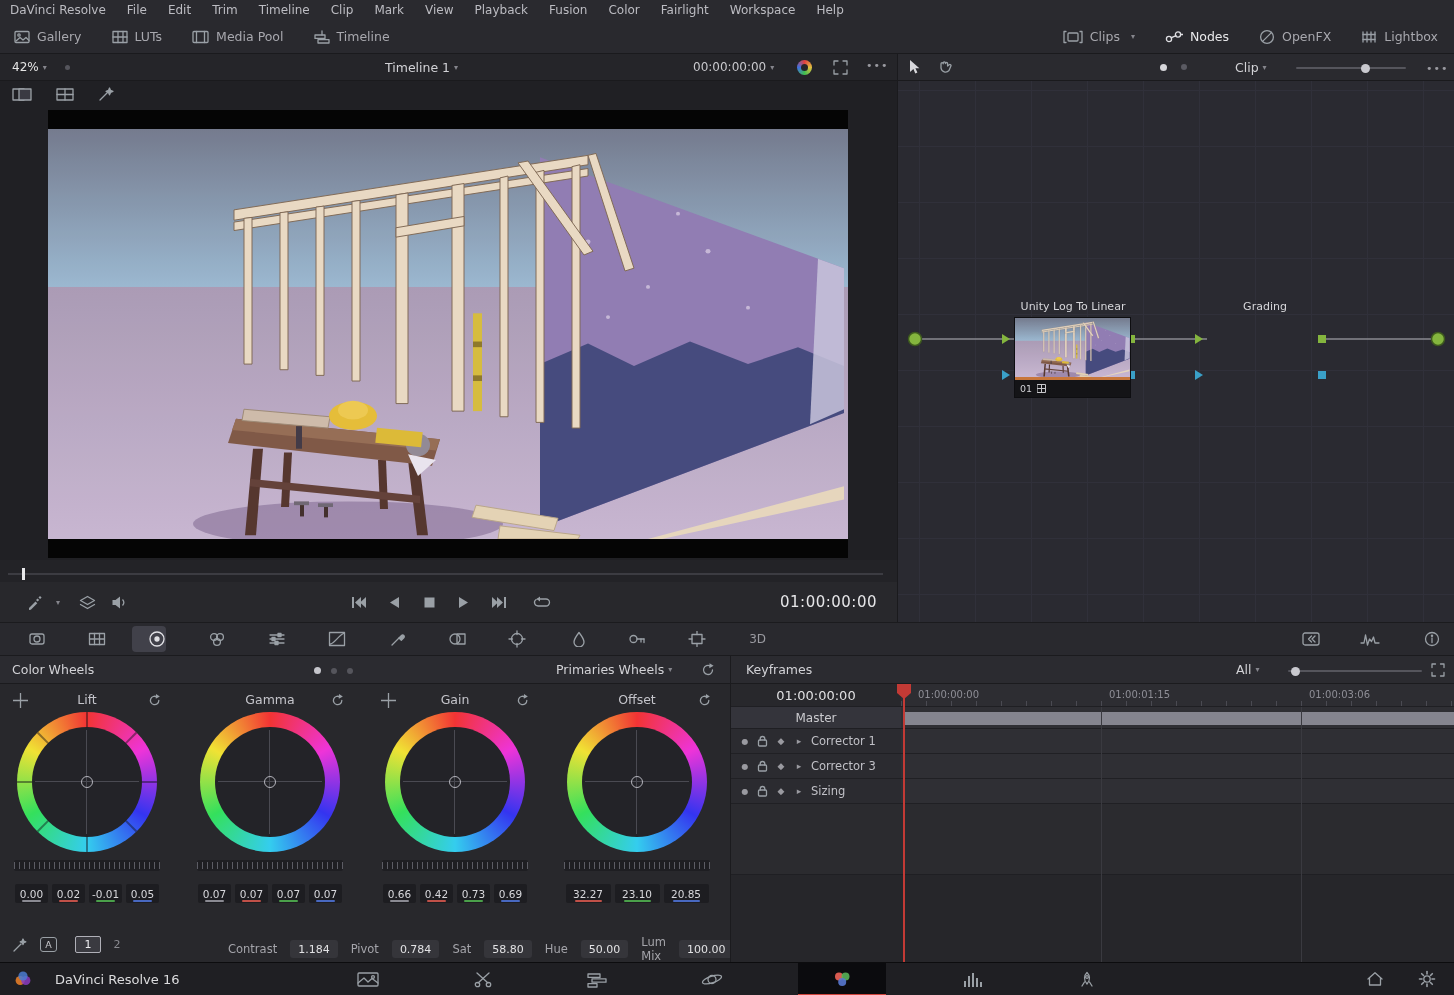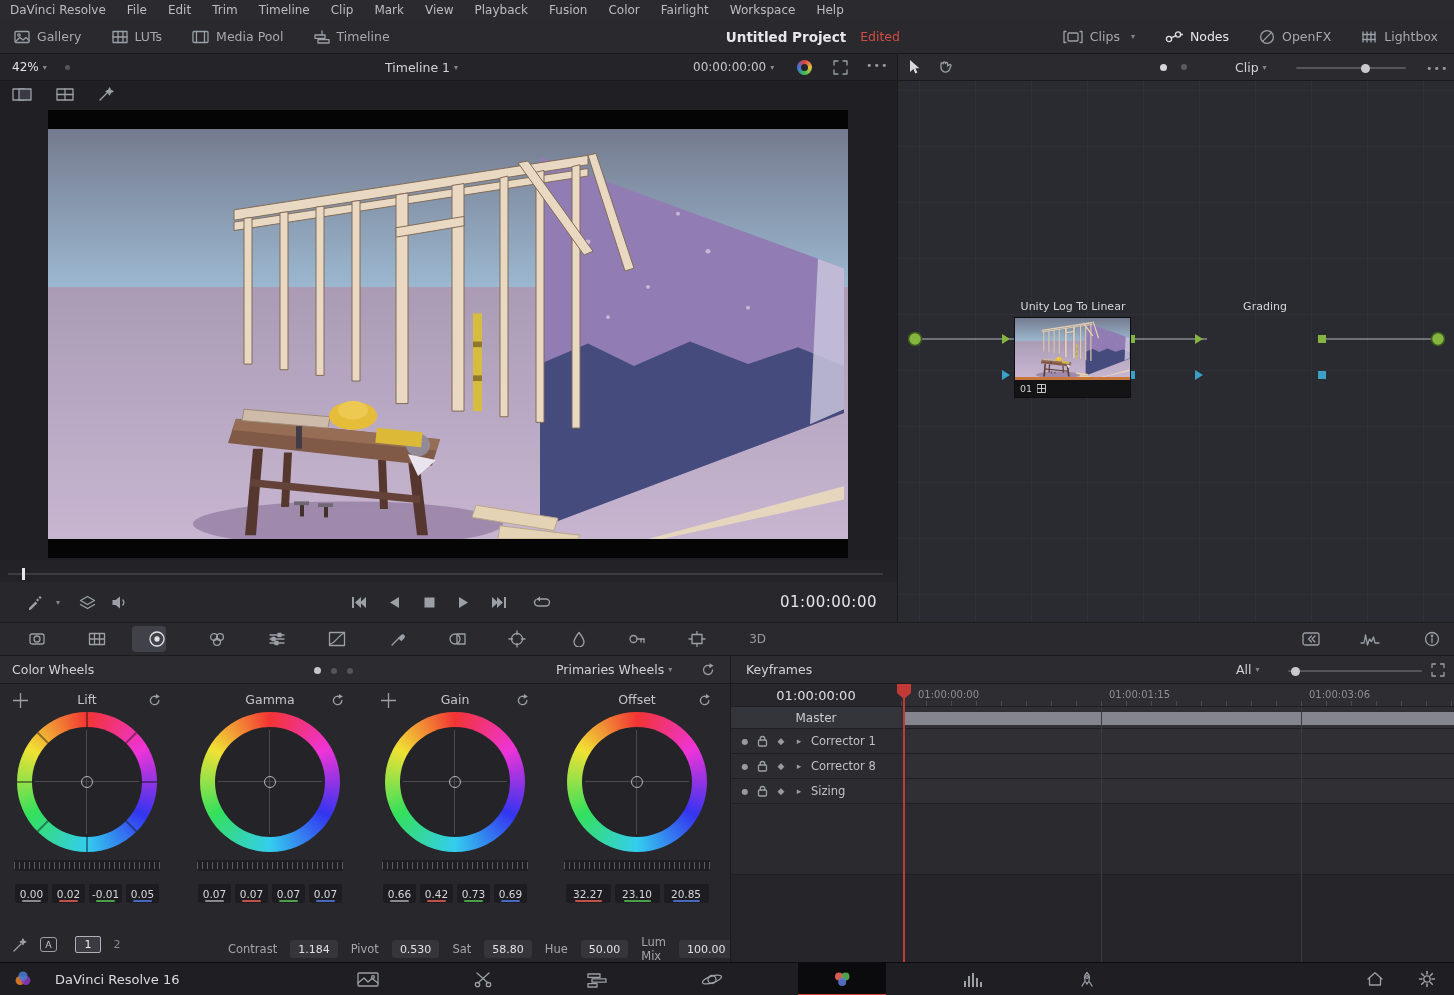--- a/index.html
+++ b/index.html
@@ -212,24 +212,20 @@
       </div>
       <div class="tbitem">
         <svg class="s" width="16" height="14">
             <line x1="8" y1="1" x2="8" y2="5"></line>
             <rect x="1" y="5" width="10" height="3.4"></rect>
             <rect x="4" y="9.6" width="11" height="3.4"></rect>
           </svg>
         <span>Timeline</span>
       </div>
     </div>
-    <div class="abs" style="left:560px;top:0;width:340px;height:33px;display:flex;align-items:center;justify-content:flex-end;gap:14px">
-      <span class="white" style="font-size:13.5px;font-weight:bold">Untitled Project</span>
-      <span style="color:#d34b44;font-size:12.5px">Edited</span>
-    </div>
     <div class="row abs" style="right:16px;top:0;height:33px;gap:30px">
       <div class="tbitem">
         <svg class="s" width="20" height="14">
             <path d="M3 1.5 H1 V12.5 H3"></path>
             <path d="M17 1.5 H19 V12.5 H17"></path>
             <rect x="5" y="3" width="10" height="8" rx="1"></rect>
           </svg>
         <span>Clips</span>
         <span class="chev">▾</span>
       </div>
@@ -747,21 +743,21 @@
           </div>
       </div>
     </div>
     <div class="row abs" style="left:228px;top:279px;gap:13px">
       <span class="adjlabel">Contrast</span>
       <div class="adjbox">
           <span>1.184</span>
         </div>
       <span class="adjlabel">Pivot</span>
       <div class="adjbox">
-          <span>0.530</span>
+          <span>0.784</span>
         </div>
       <span class="adjlabel">Sat</span>
       <div class="adjbox">
           <span>58.80</span>
         </div>
       <span class="adjlabel">Hue</span>
       <div class="adjbox">
           <span>50.00</span>
         </div>
       <span class="adjlabel">Lum Mix</span>
@@ -819,21 +815,21 @@
     </div>
     <div class="ktrack" style="top:73px"></div>
     <div class="krow" style="top:98px">
       <span class="kicon" style="font-size:8px">●</span>
       <svg class="s kicon" width="11" height="12">
           <rect x="1.5" y="5" width="8" height="6" rx="1"></rect>
           <path d="M3.2 5 V3.8 a2.3 2.3 0 0 1 4.6 0 V5"></path>
         </svg>
       <span class="kicon" style="font-size:9px">◆</span>
       <span class="kicon" style="font-size:9px">▸</span>
-      <span>Corrector 8</span>
+      <span>Corrector 3</span>
     </div>
     <div class="ktrack" style="top:98px"></div>
     <div class="krow" style="top:123px">
       <span class="kicon" style="font-size:8px">●</span>
       <svg class="s kicon" width="11" height="12">
           <rect x="1.5" y="5" width="8" height="6" rx="1"></rect>
           <path d="M3.2 5 V3.8 a2.3 2.3 0 0 1 4.6 0 V5"></path>
         </svg>
       <span class="kicon" style="font-size:9px">◆</span>
       <span class="kicon" style="font-size:9px">▸</span>

